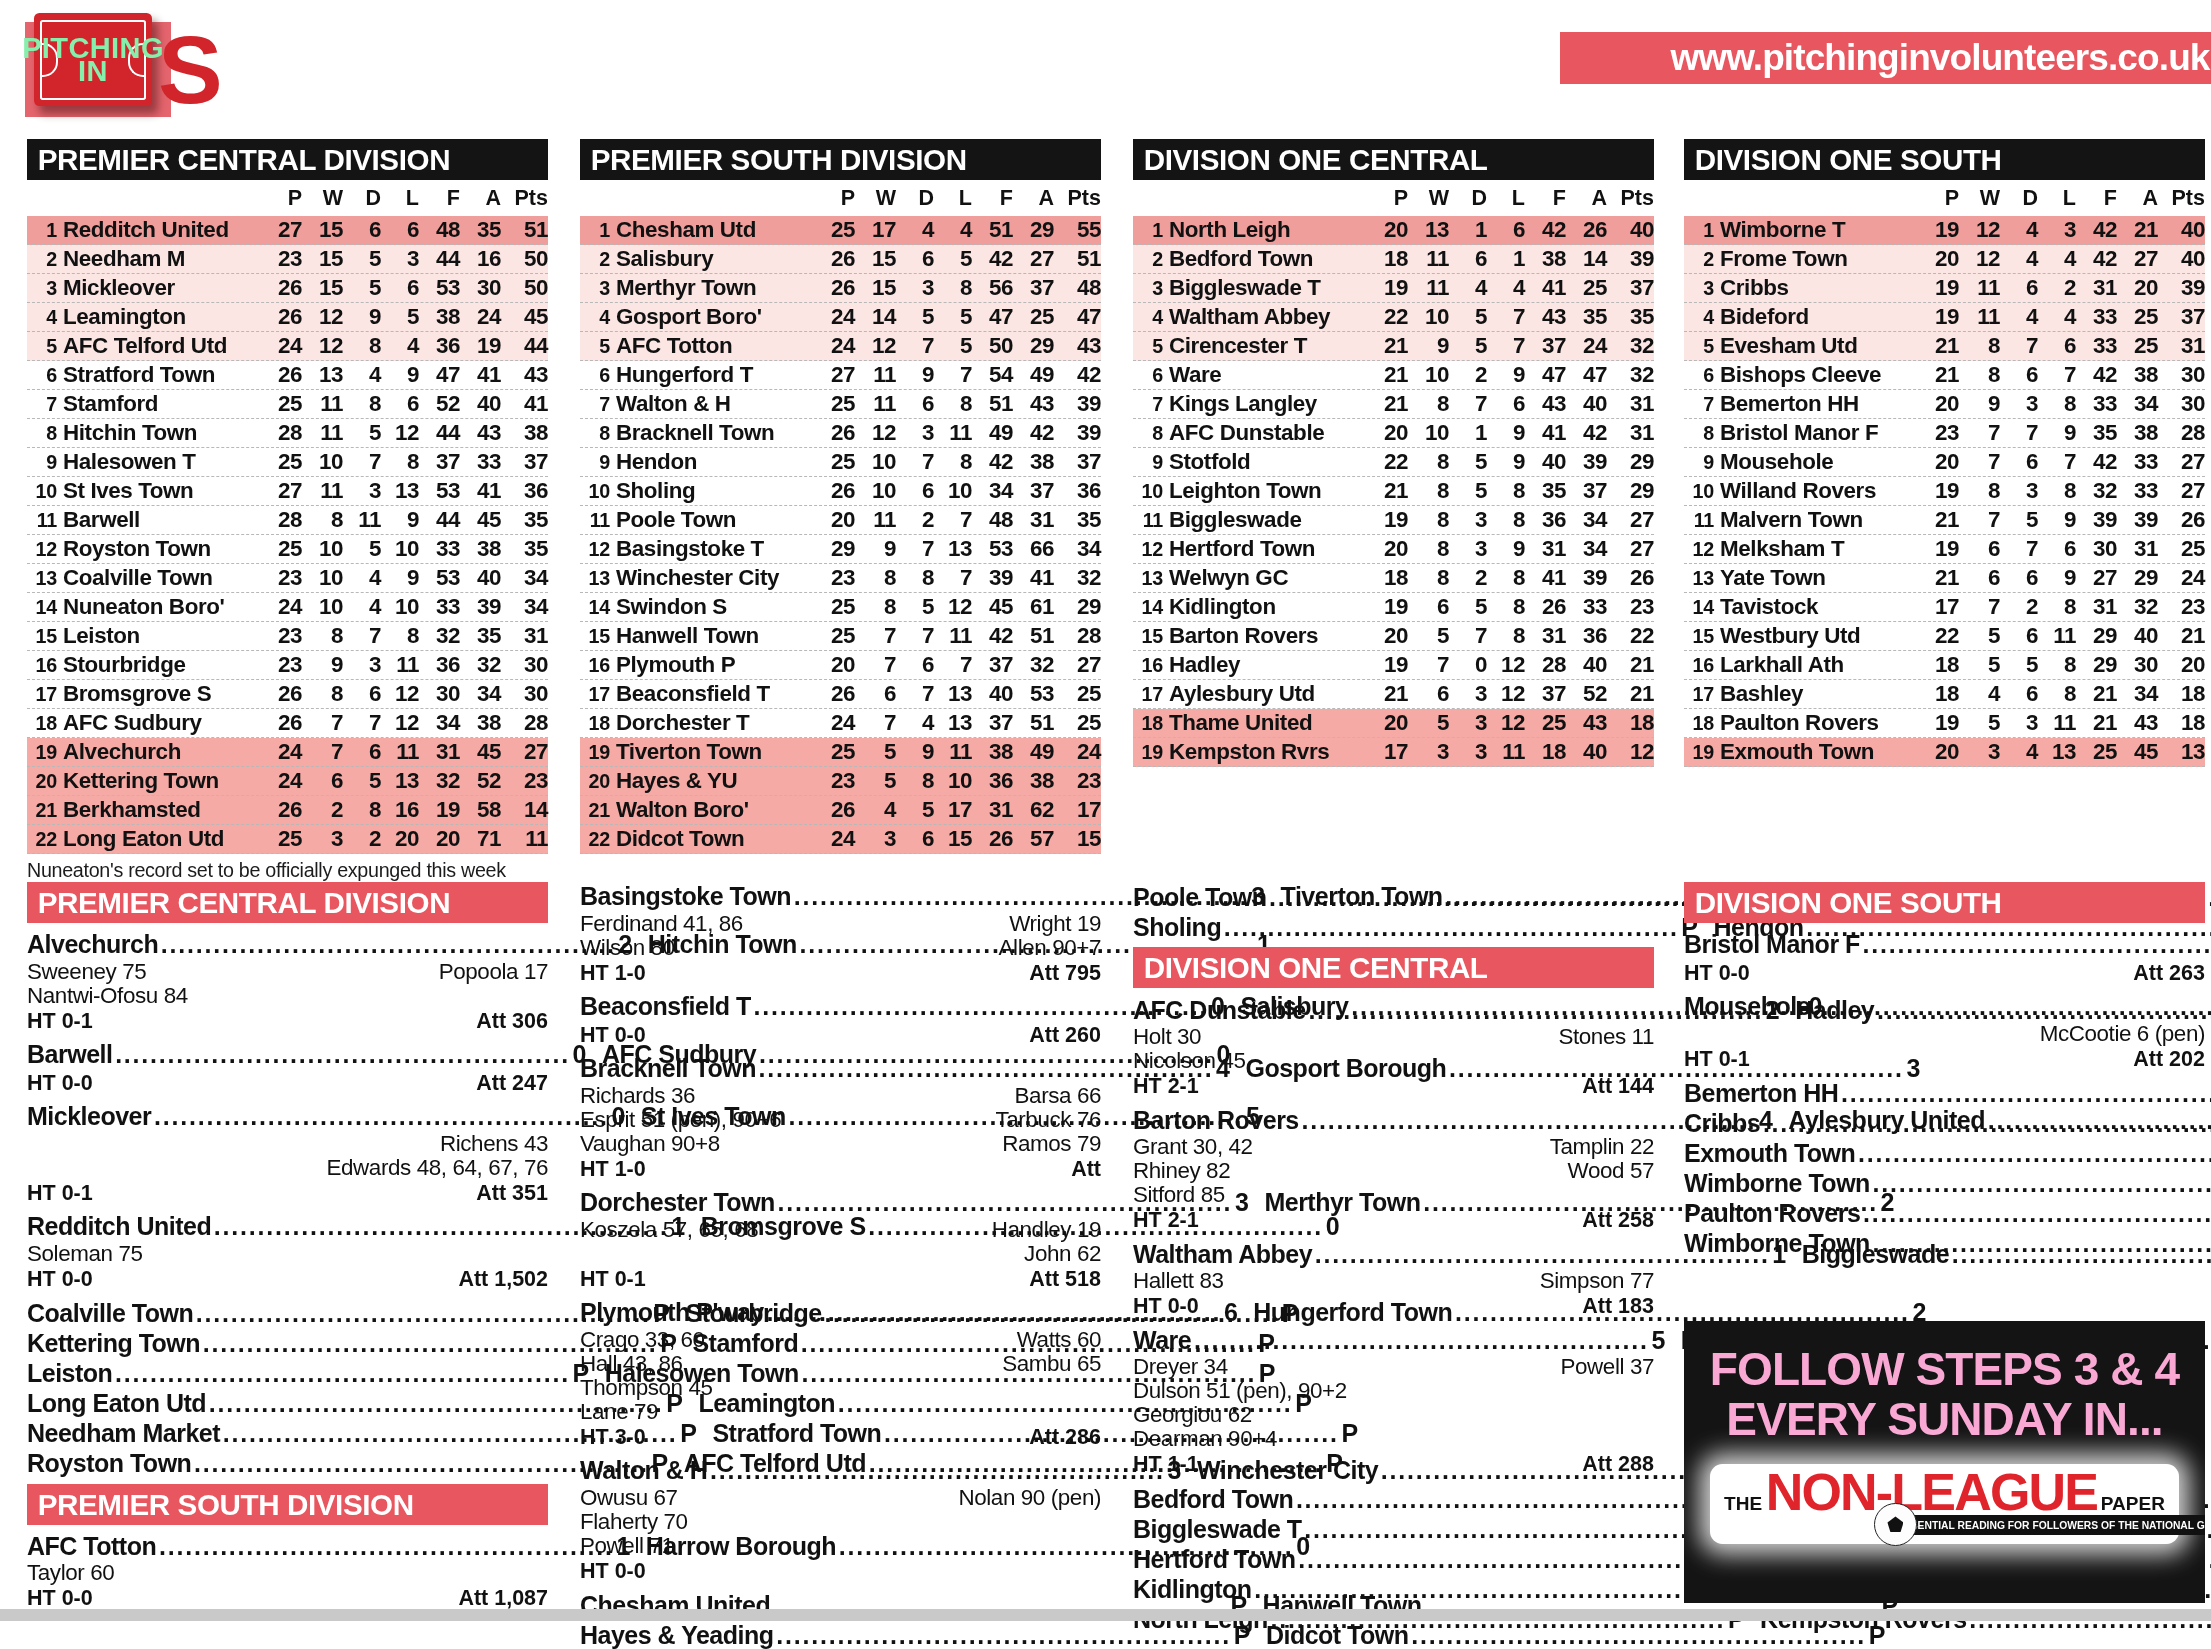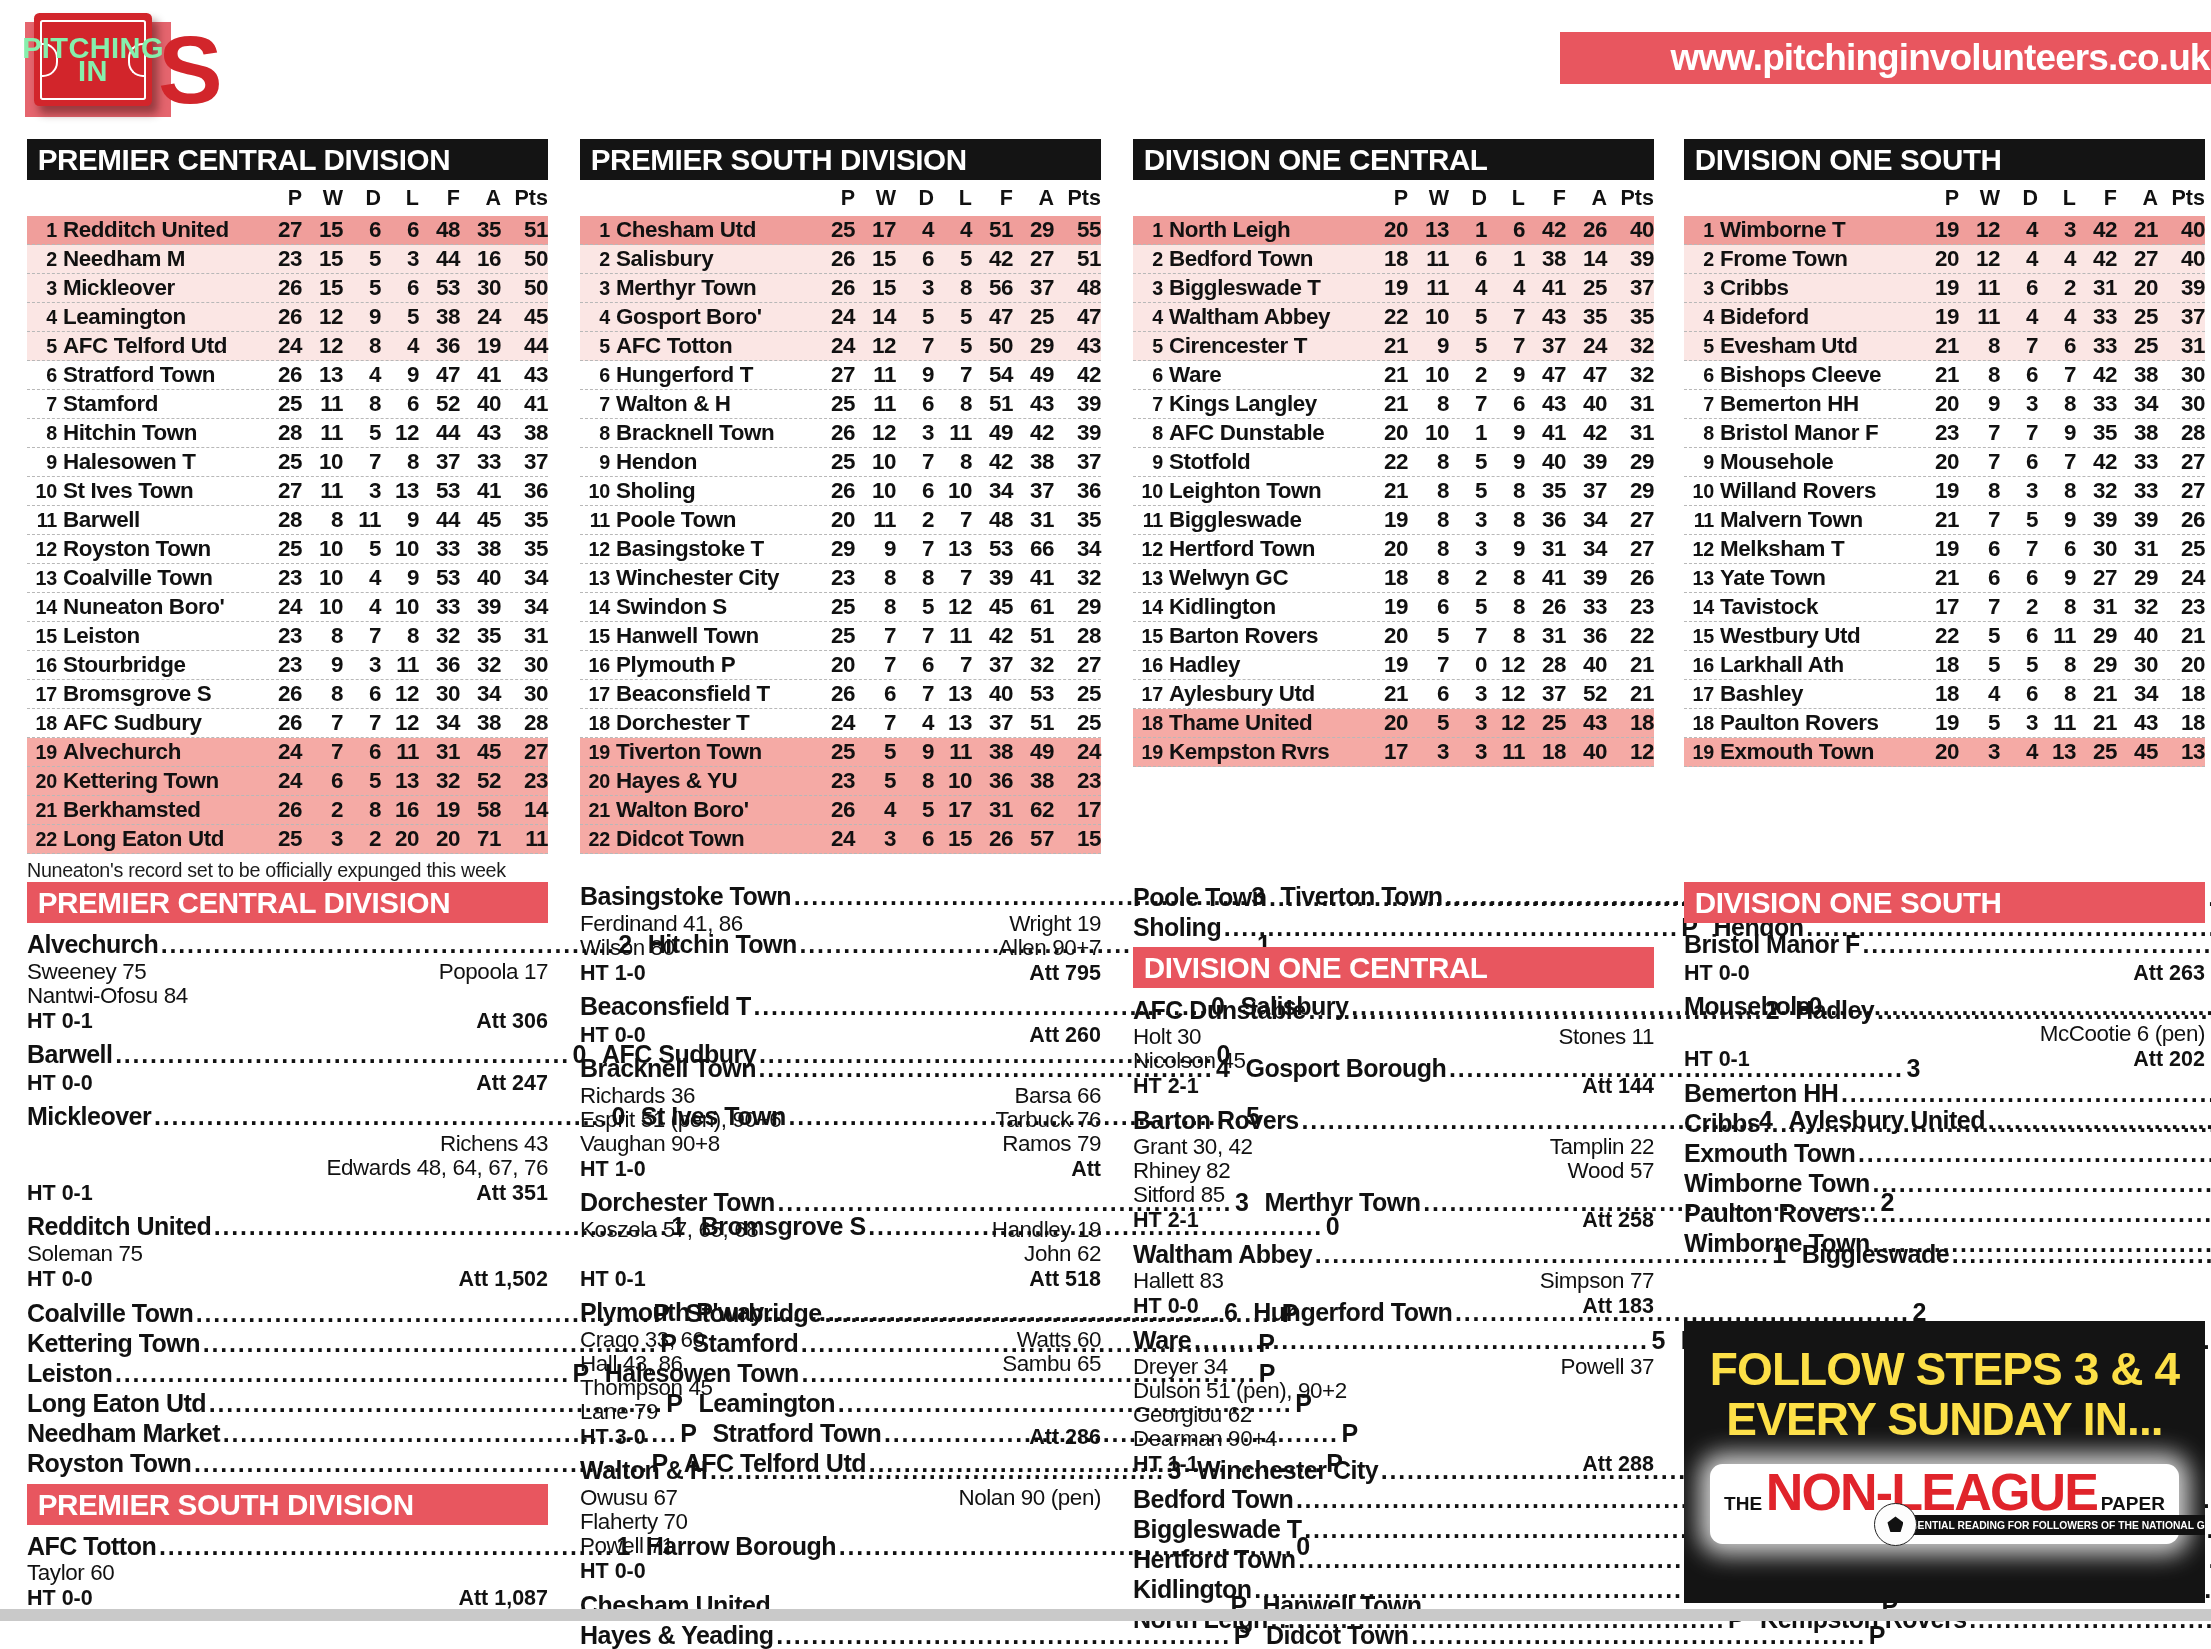--- a/index.html
+++ b/index.html
@@ -59,21 +59,21 @@
   .r-scorers { display:grid; grid-template-columns:1fr 1fr; column-gap:16px; }
   .sc-home { text-align:left; } .sc-away { text-align:right; }
   .scorer { font-size:22.4px; line-height:24px; letter-spacing:-0.4px; }
   .ht-line { display:flex; justify-content:space-between; font-weight:bold; font-size:21.5px;
              line-height:27px; margin-bottom:5.4px; }
   .r-block.pp .r-line { line-height:30px; }
 
   
   .promo { position:absolute; top:1321px; left:0; right:0; height:282px; background:#141414;
            text-align:center; overflow:hidden; }
-  .promo-line { color:#fde047; font-weight:bold; font-size:46px; line-height:50px; letter-spacing:-0.9px; }
+  .promo-line { color:#f9a8d4; font-weight:bold; font-size:46px; line-height:50px; letter-spacing:-0.9px; }
   .promo-line.first { margin-top:23px; }
   .nlp-logo { position:relative; display:inline-block; margin-top:19.7px; background:#fff; border-radius:12.5px;
               padding:3.6px 14.3px 9px; box-shadow:0 0 23px 10.7px rgba(255,255,255,.8); }
   .nlp-row { display:flex; align-items:baseline; justify-content:center; }
   .nlp-the, .nlp-paper { color:#111; font-weight:bold; font-size:19px; }
   .nlp-main { color:#e0242b; font-weight:bold; font-size:52px; letter-spacing:-1.8px; line-height:50px; padding:0 3.6px; }
   .nlp-strip { display:flex; margin-top:-1.8px; height:19.7px; position:relative; }
   .nlp-strip-spacer { flex:0 0 38%; background:#fff; }
   .nlp-tagline { flex:1; background:#111; color:#fff; font-weight:bold; font-size:10.3px;
                  display:flex; align-items:center; justify-content:center; padding:0 5.4px; white-space:nowrap; }

